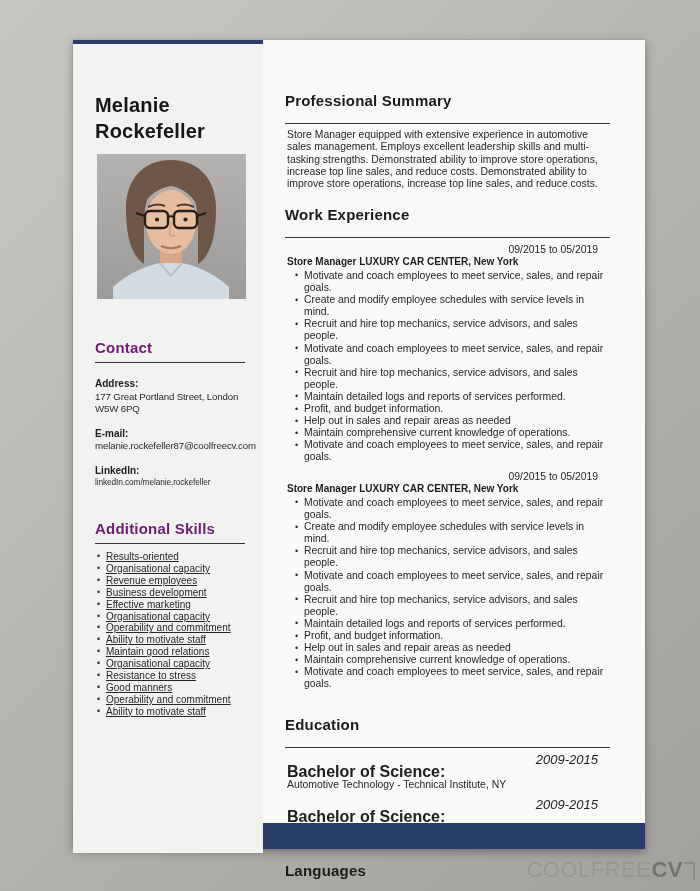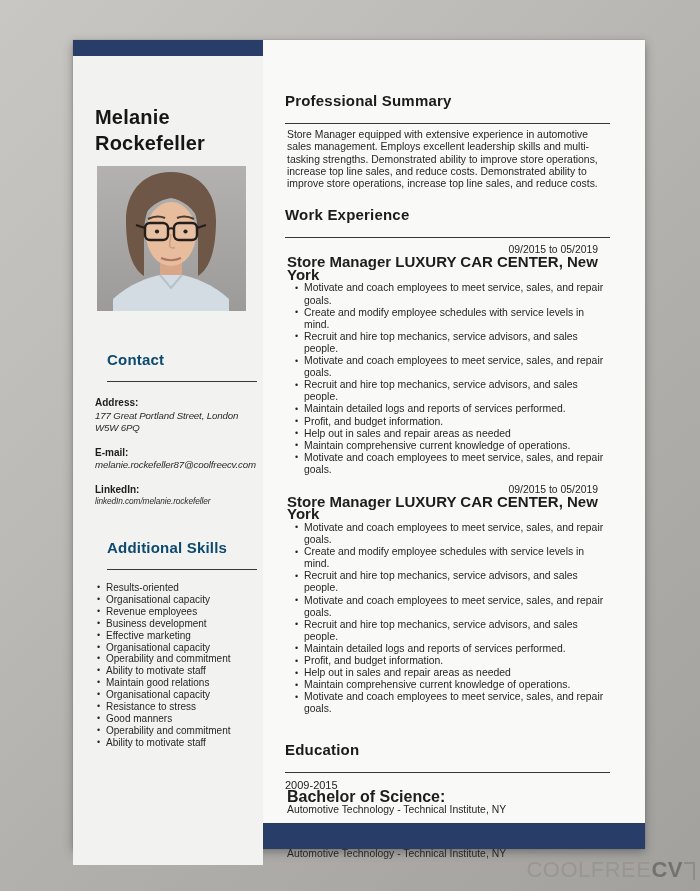--- a/index.html
+++ b/index.html
@@ -10,64 +10,64 @@
   }
   .page{
     position:absolute;left:73px;top:40px;width:572px;height:809px;
     background:#f9f9f7;
     box-shadow:0 3px 9px rgba(50,48,45,.45),0 0 1px rgba(0,0,0,.25);
   }
   .topbar{position:absolute;left:0;top:0;width:190px;height:26px;}
   .bottombar{position:absolute;left:190px;right:0;bottom:0;height:26px;}
 
   
-  .sidebar{position:absolute;left:0;top:16px;width:190px;height:100%;background:#f2f2f0;box-sizing:border-box;}
+  .sidebar{position:absolute;left:0;top:4px;width:190px;height:100%;background:#f2f2f0;box-sizing:border-box;}
   .name{
     margin:48px 18px 0 22px;font-size:20px;line-height:26px;font-weight:bold;
     color:#161614;letter-spacing:.2px;
   }
   .photo{margin:10px 0 0 24px;width:149px;height:145px;display:block;}
   .side-section{margin:0 18px 0 22px;}
   .side-section.contact{margin-top:40px;}
   .side-section.skills{margin-top:32px;}
   h2.side-title{
-    margin:12px;font-size:15px;font-weight:bold;color:#0c4a6e;letter-spacing:.2px;
-    padding-bottom:13px;border-bottom:1.5px solid #37373a;width:150px;
+    margin:0;font-size:15px;font-weight:bold;color:#701a75;letter-spacing:.2px;
+    padding-bottom:6px;border-bottom:1.5px solid #37373a;width:150px;
   }
   .contact-list{margin-top:15px;}
   .contact-item{margin-bottom:12px;}
   .c-label{font-size:10px;font-weight:bold;line-height:12.5px;color:#1d1d1b;}
-  .c-value{font-size:9.7px;line-height:12.5px;color:#2a2a28;letter-spacing:-.15px;font-style:italic;}
+  .c-value{font-size:9.7px;line-height:12.5px;color:#2a2a28;letter-spacing:-.15px;}
   .contact-item:nth-of-type(3) .c-value{font-size:8.3px;line-height:11px;letter-spacing:-.1px;}
   .contact-item:nth-of-type(4) .c-value{font-size:12px;}
   ul.skill-list{list-style:none;margin:7px 0 0 0;padding:0;}
   ul.skill-list li{
-    font-size:10px;line-height:11.9px;color:#262624;padding-left:11px;position:relative;
+    font-size:10px;line-height:11.9px;color:#262624;padding-left:11px;position:relative;text-decoration:underline;
   }
   ul.skill-list li::before{content:"•";position:absolute;left:2px;top:0;font-size:9px;}
 
   
   .main{
     position:absolute;left:190px;top:0;right:0;bottom:0;box-sizing:border-box;
     padding:52px 35px 0 22px;background:#f9f9f7;
   }
   h2.main-title{
     margin:0;font-size:15px;font-weight:bold;color:#1b1b19;letter-spacing:.2px;
     padding-bottom:14px;border-bottom:1.5px solid #37373a;
   }
   .summary-text{margin:5px 0 0 2px;font-size:10.4px;line-height:12.3px;color:#262624;}
   .section-work{margin-top:16px;}
   .job-date{margin:6px 12px 0 0;text-align:right;font-size:10.4px;line-height:12px;color:#262624;}
-  .job-title{margin:0 0 0 2px;font-size:15px;line-height:12.5px;font-weight:bold;color:#1d1d1b;}
+  .job-title{margin:0 0 0 2px;font-size:10px;line-height:12.5px;font-weight:bold;color:#1d1d1b;}
   ul.bullets{list-style:none;margin:1px 0 0 0;padding:0 0 0 10px;}
   ul.bullets li{font-size:10.4px;line-height:12.1px;color:#262624;padding-left:9px;position:relative;}
   ul.bullets li::before{content:"•";position:absolute;left:0;top:-.5px;font-size:9px;}
   .job + .job{margin-top:8px;}
   .section-edu{margin-top:26px;}
-  .edu-entry .edu-date{margin:6px 12px 0 0;text-align:left;font-size:11px;line-height:12px;}
+  .edu-entry .edu-date{margin:6px 12px 0 0;text-align:right;font-size:13px;line-height:12px;font-style:italic;}
   .edu-degree{margin-left:2px;font-size:16px;font-weight:bold;line-height:12.5px;color:#1d1d1b;}
   .edu-school{margin-left:2px;font-size:10.4px;line-height:12px;color:#262624;}
   .edu-entry + .edu-entry{margin-top:8px;}
   .section-lang{margin-top:27px;}
   .lang-row{display:flex;margin:12px 0 0 2px;font-size:10.4px;line-height:12px;color:#262624;}
   .lang-name{width:96px;}
   .lang-sep{width:22px;}
   .lang-level{}
 
   

